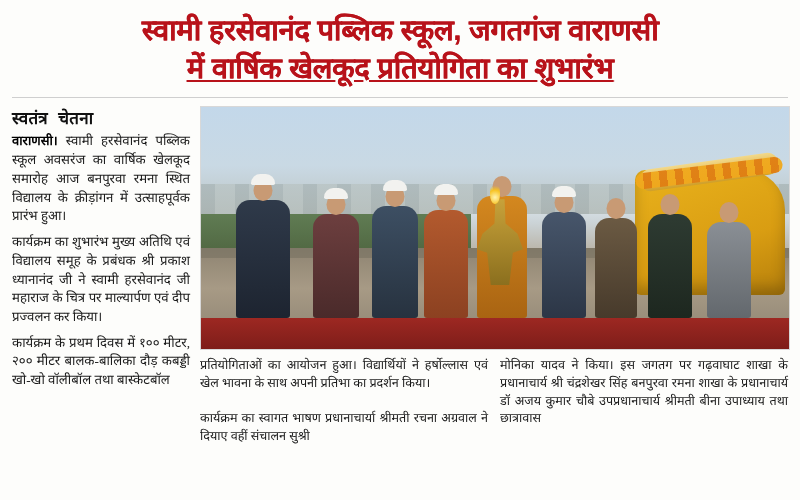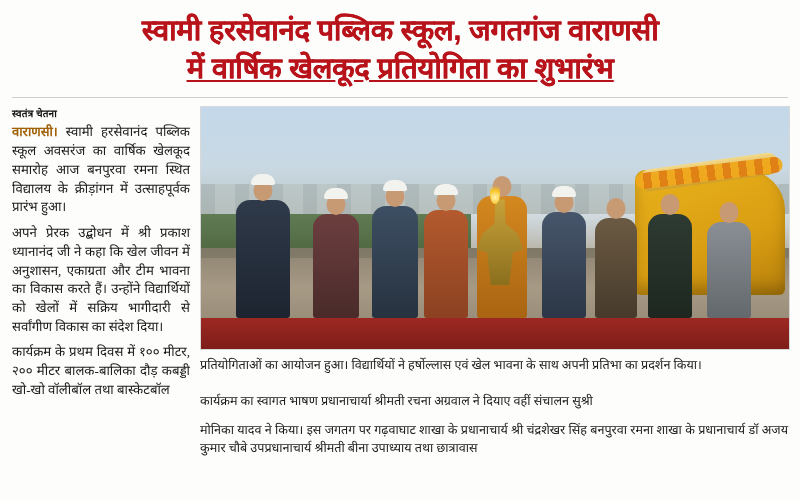--- a/index.html
+++ b/index.html
@@ -53,31 +53,31 @@
     width: 178px;
     flex: 0 0 178px;
   }
   .col-right {
     flex: 1 1 auto;
     display: flex;
     flex-direction: column;
   }
 
   .byline {
-    font-family: Liberation Serif, serif;
+    font-family: Liberation Mono, monospace;
     font-weight: bold;
-    font-size: 10px;
+    font-size: 17px;
     color: #111;
     margin: 0 0 3px 0;
     letter-spacing: 0.2px;
   }
   .dateline {
     font-weight: bold;
     font-size: 13px;
-    color: #a16207;
+    color: #000000;
   }
   p.body-text {
     margin: 0 0 7px 0;
     font-size: 13.2px;
     line-height: 1.42;
     color: #1a1a1a;
     text-align: justify;
     text-justify: inter-word;
   }
   p.body-text.first {
@@ -203,21 +203,20 @@
     background: #f2f2ef;
     border-radius: 11px 11px 2px 2px;
   }
 
   
   .bottom-cols {
     display: flex;
     gap: 12px;
     margin-top: 7px;
     height: 100px;
-    flex-direction: column;
   }
   .bcol {
     flex: 1 1 0;
     font-size: 12.6px;
     line-height: 1.40;
     color: #1a1a1a;
     text-align: justify;
   }
   .bcol p { margin: 0; }
 </style>
@@ -234,21 +233,21 @@
   <hr class="rule">
 
   <div class="content">
 
     <div class="col-left">
       <div class="byline">स्वतंत्र चेतना</div>
       <p class="body-text first">
         <span class="dateline">वाराणसी।</span>
         <span>स्वामी हरसेवानंद पब्लिक स्कूल अवसरंज का वार्षिक खेलकूद समारोह आज बनपुरवा रमना स्थित विद्यालय के क्रीड़ांगन में उत्साहपूर्वक प्रारंभ हुआ।</span>
       </p>
-      <p class="body-text">अपने प्रेरक उद्बोधन में श्री प्रकाश ध्यानानंद जी ने कहा कि खेल जीवन में अनुशासन, एकाग्रता और टीम भावना का विकास करते हैं। उन्होंने विद्यार्थियों को खेलों में सक्रिय भागीदारी से सर्वांगीण विकास का संदेश दिया।</p>
+      <p class="body-text">कार्यक्रम का शुभारंभ मुख्य अतिथि एवं विद्यालय समूह के प्रबंधक श्री प्रकाश ध्यानानंद जी ने स्वामी हरसेवानंद जी महाराज के चित्र पर माल्यार्पण एवं दीप प्रज्वलन कर किया।</p>
       <p class="body-text">कार्यक्रम के प्रथम दिवस में १०० मीटर, २०० मीटर बालक-बालिका दौड़ कबड्डी खो-खो वॉलीबॉल तथा बास्केटबॉल</p>
     </div>
 
     <div class="col-right">
 
       <div class="photo">
         <div class="ph-bldg"></div>
         <div class="ph-bush"></div>
         <div class="ph-ground"></div>
         <div class="ph-slide"></div>

